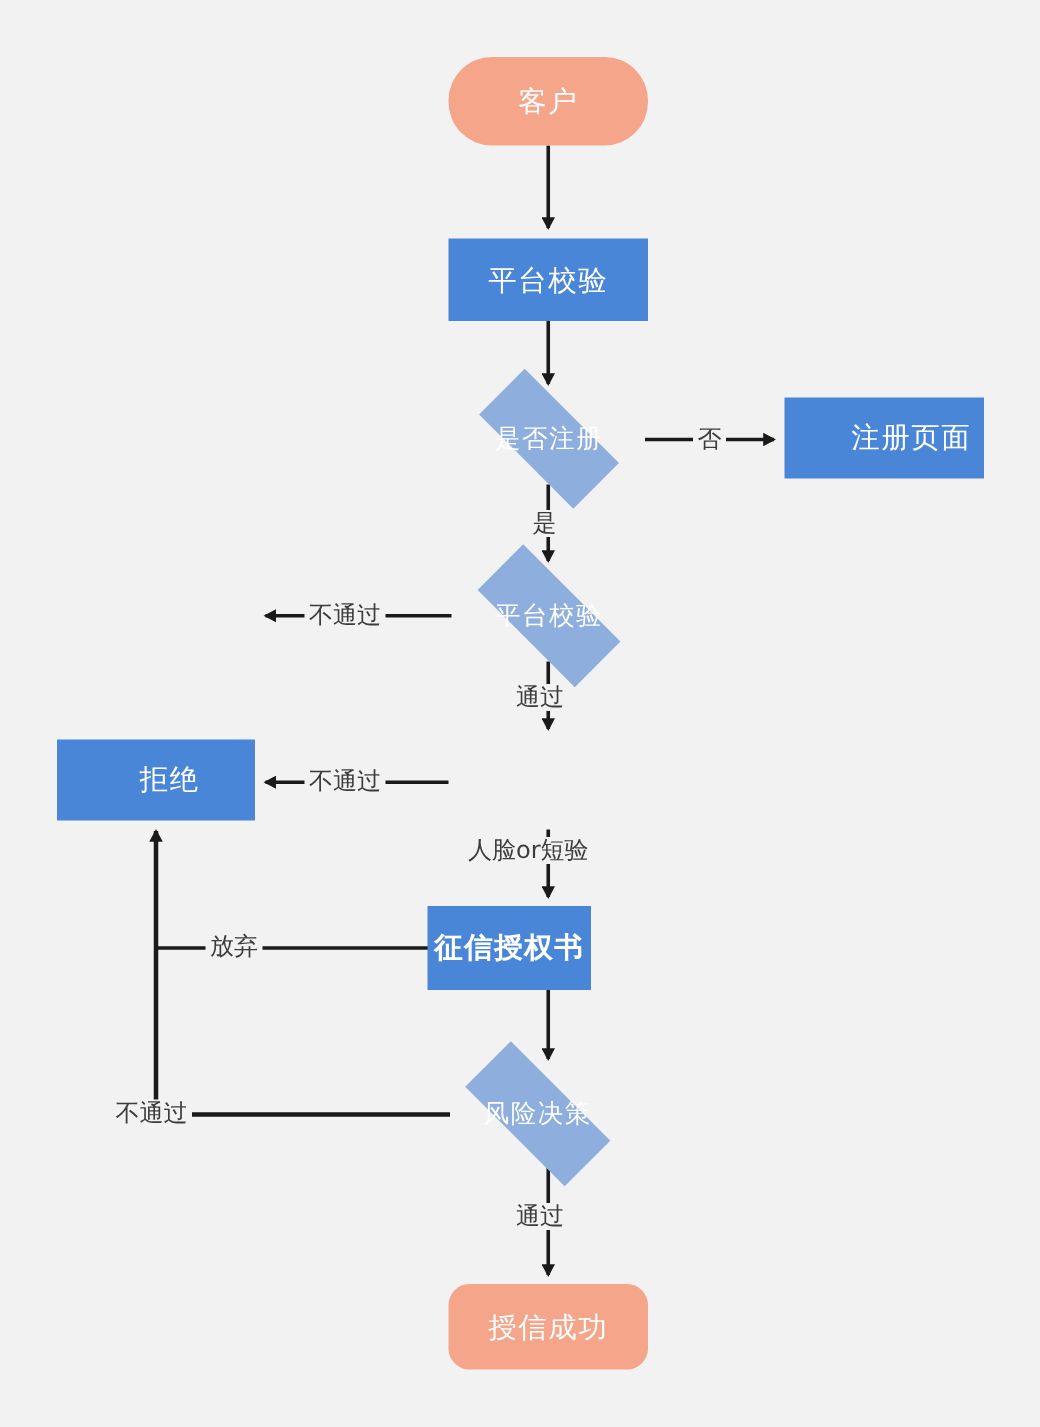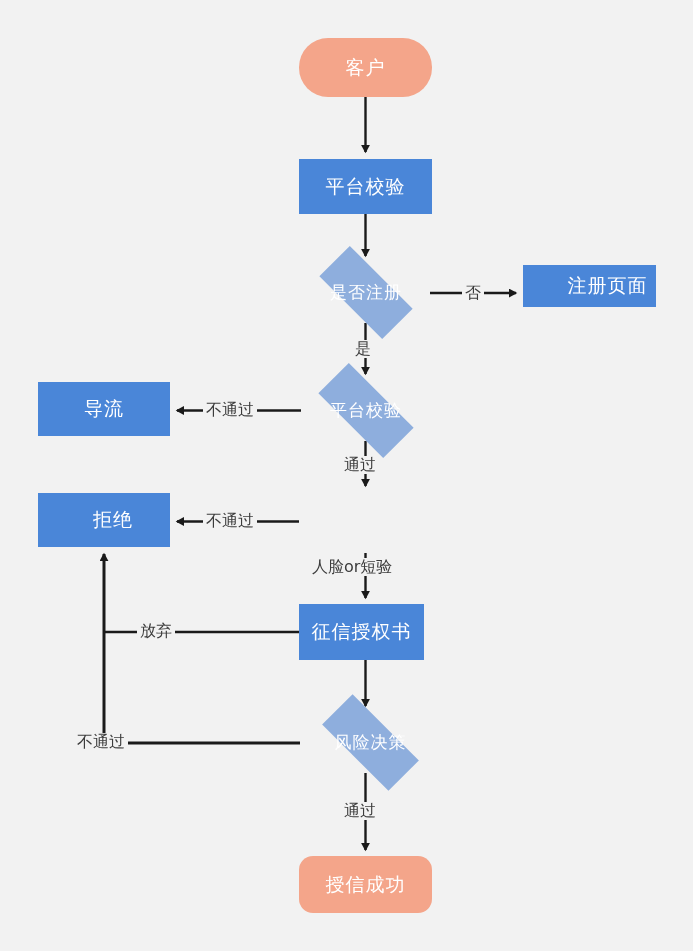--- a/index.html
+++ b/index.html
@@ -130,43 +130,40 @@
 
   <div class="node node-rect" style="left:299px; top:159px; width:133px; height:55px;">
     <span>平台校验</span>
   </div>
 
   <div class="node node-diamond" style="left:303px; top:262px; width:126px; height:61px;">
     <span class="diamond-shape"></span>
     <span class="diamond-label">是否注册</span>
   </div>
 
-  <div class="node node-rect" style="left:523px; top:265px; width:133px; height:42px;padding-left:36px;">
+  <div class="node node-rect" style="left:523px; top:265px; width:133px; height:54px;padding-left:36px;">
     <span>注册页面</span>
   </div>
 
   <div class="node node-diamond" style="left:301px; top:380px; width:130px; height:61px;">
     <span class="diamond-shape"></span>
     <span class="diamond-label">平台校验</span>
   </div>
 
-  <div class="node node-rect" style="left:38px; top:382px; width:132px; height:54px;">
-    <span>导流</span>
-  </div>
 
 
   <div class="node node-rect" style="left:38px; top:493px; width:132px; height:54px;padding-left:18px;">
     <span>拒绝</span>
   </div>
 
-  <div class="node node-rect" style="left:299px; top:604px; width:125px; height:56px;">
+  <div class="node node-rect" style="left:285px; top:604px; width:109px; height:56px;font-weight:bold;">
     <span>征信授权书</span>
   </div>
 
-  <div class="node node-diamond" style="left:304px; top:712px; width:133px; height:61px;">
+  <div class="node node-diamond" style="left:292px; top:712px; width:133px; height:61px;">
     <span class="diamond-shape"></span>
     <span class="diamond-label">风险决策</span>
   </div>
 
   <div class="node node-terminator" style="left:299px; top:856px; width:133px; height:57px;">
     <span>授信成功</span>
   </div>
 
   <div class="edge-label" style="left:462px; top:284px;">否</div>
 

